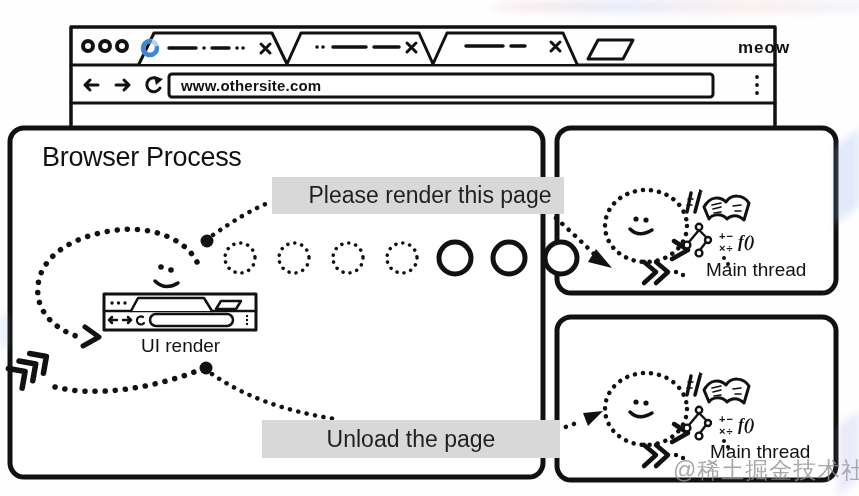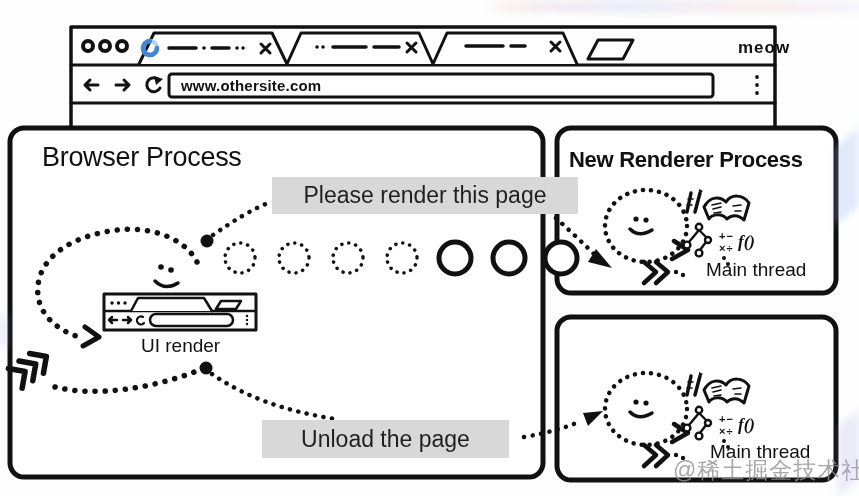--- a/index.html
+++ b/index.html
@@ -193,24 +193,23 @@
     </g>
 
     <use href="#rdr"></use>
     <use href="#rdr" transform="translate(0,183)"></use>
   </svg>
 
   <div class="lbl urltext" style="left:181px;top:77px;text-align:center;">www.othersite.com</div>
   <div class="lbl brand" style="left:714px;top:38px;margin-left:24px;">meow</div>
 
   <div class="lbl title-lg" style="left:42px;top:142px;">Browser Process</div>
-  <div class="lbl title-md" style="left:569px;top:147px;">New Renderer Process</div>
-
-  <div class="bubble" style="left:272px;top:177px;width:306px;height:37px;">Please render this page</div>
-  <div class="bubble" style="left:262px;top:420px;width:247px;height:38px;">Unload the page</div>
+
+  <div class="bubble" style="left:272px;top:177px;width:268px;height:37px;padding-left:24px;">Please render this page</div>
+  <div class="bubble" style="left:262px;top:420px;width:298px;height:38px;">Unload the page</div>
 
   <div class="lbl thread" style="left:141px;top:335px;">UI render</div>
   <div class="lbl thread" style="left:706px;top:259px;">Main thread</div>
   <div class="lbl thread" style="left:710px;top:441px;">Main thread</div>
 
   <div class="lbl watermark" style="left:673px;top:455px;">@稀土掘金技术社区</div>
 
   <div class="smudge" id="smudge-top"></div>
   <div class="smudge" id="smudge-right1"></div>
   <div class="smudge" id="smudge-right2"></div>

